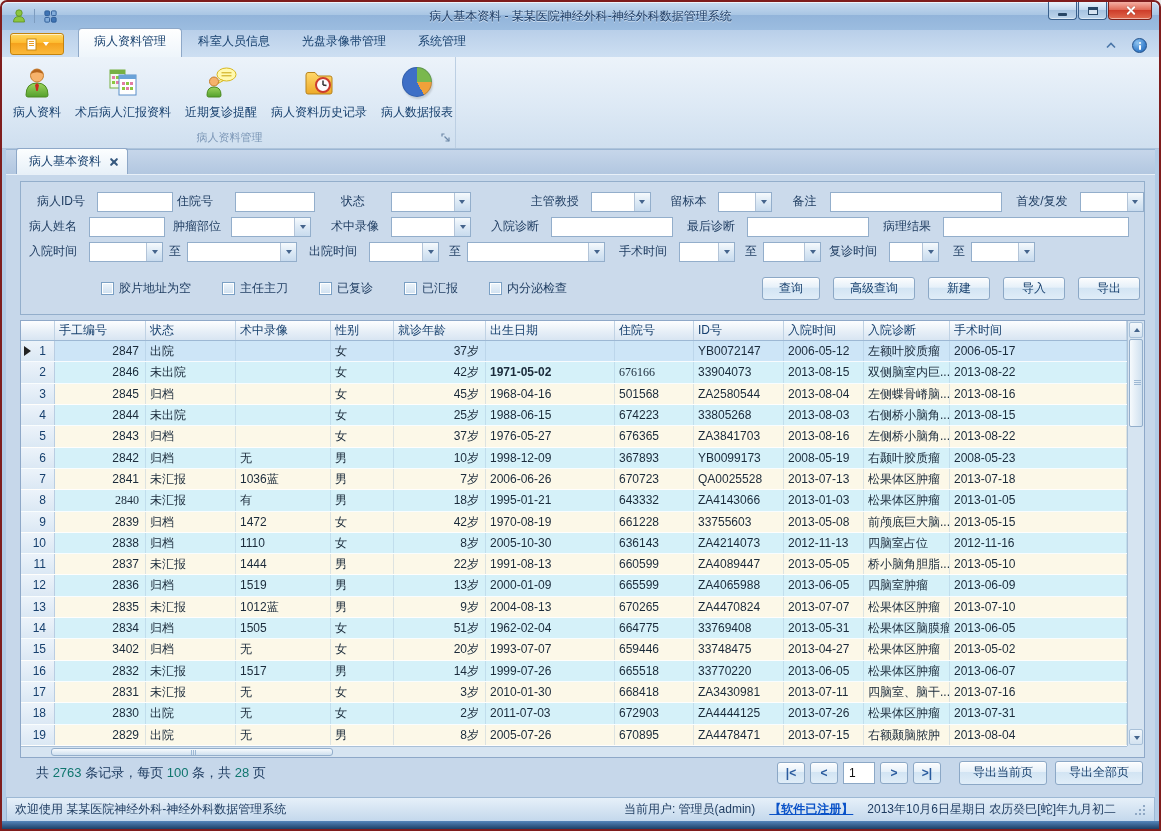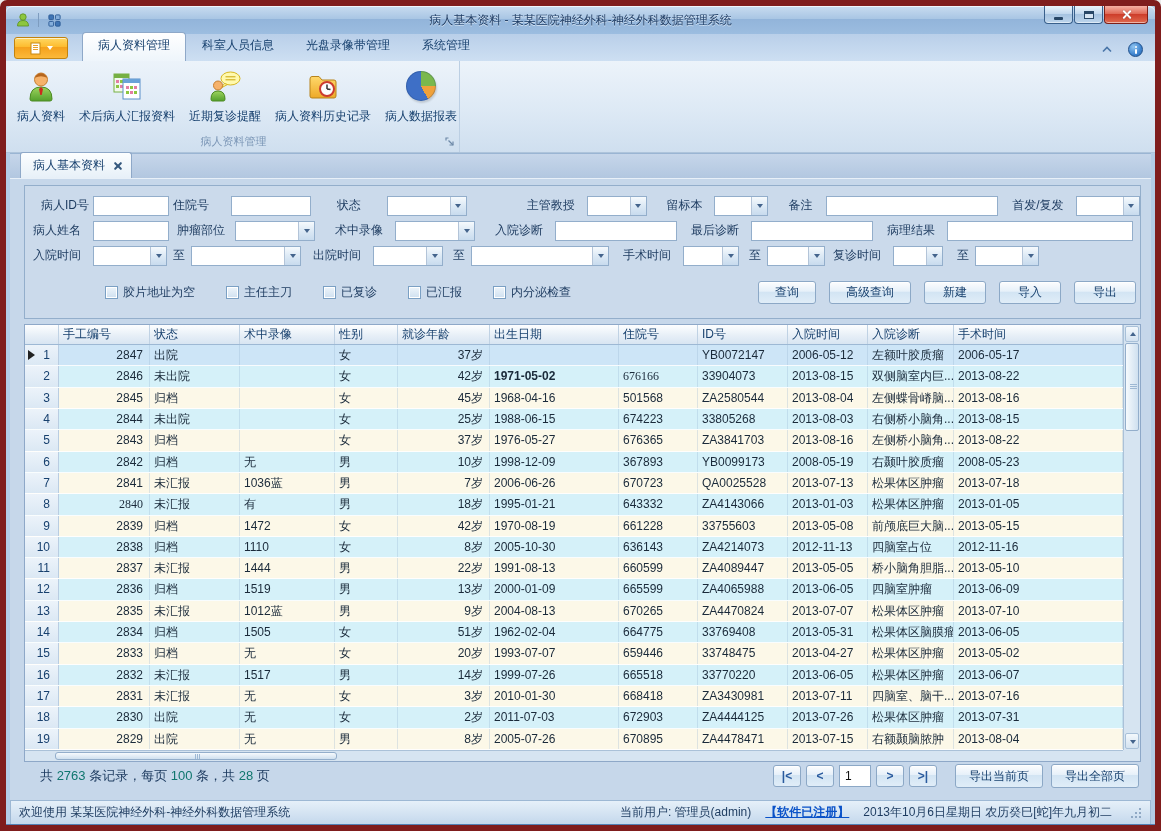--- a/index.html
+++ b/index.html
@@ -3,21 +3,21 @@
 <meta charset="utf-8">
 <style>
 * { margin:0; padding:0; box-sizing:border-box; }
 html,body { width:1161px; height:831px; }
 body {
   font-family:"Liberation Sans","DejaVu Sans",sans-serif;
   font-size:12px; color:#1c3a5f; background:#ececec;
 }
 .window {
   width:1161px; height:831px; display:flex; flex-direction:column;
-  background:#b3cce6; border:6px solid #7f1d1d; border-radius:7px 7px 0 0; overflow:hidden;
+  background:#b3cce6; border:2px solid #7f1d1d; border-radius:7px 7px 0 0; overflow:hidden;
 }
 
 .titlebar {
   height:28px; flex:none; position:relative; display:flex; align-items:center;
   padding:0 8px; border-radius:6px 6px 0 0;
   background:linear-gradient(#c9dcf0,#a9c6e4 45%,#92b4da 46%,#9cbde0);
   box-shadow:inset 0 1px 0 rgba(255,255,255,.7);
 }
 .tb-icons { display:flex; align-items:center; gap:6px; z-index:2; }
 .tb-sep { width:1px; height:14px; background:#7d9cbf; }
@@ -347,21 +347,21 @@
       <span>病人基本资料</span>
       <span class="xsmall"></span>
     </div>
   </div>
 
   <div class="content">
 
     <div class="filterpanel">
       <div id="filter-rows">
           <div class="frow">
-            <span class="flabel" style="width: 56px; margin-left: 0px; text-align: right;">病人ID号</span>
+            <span class="flabel" style="width: 56px; margin-left: 8px;">病人ID号</span>
             <input class="finput" style="width: 76px;">
             <span class="flabel" style="width: 54px; margin-left: 4px;">住院号</span>
             <input class="finput" style="width: 80px;">
             <span class="flabel" style="width: 46px; margin-left: 26px;">状态</span>
             <div class="combo" style="width: 80px;">
               <span class="cfield"></span>
               <span class="cbtn">
                 <span class="tri"></span>
               </span>
             </div>
@@ -712,21 +712,21 @@
             <div class="gcell r" style="width: 92px;">51岁</div>
             <div class="gcell" style="width: 129px;">1962-02-04</div>
             <div class="gcell" style="width: 79px;">664775</div>
             <div class="gcell" style="width: 90px;">33769408</div>
             <div class="gcell" style="width: 80px;">2013-05-31</div>
             <div class="gcell" style="width: 86px;">松果体区脑膜瘤</div>
             <div class="gcell flex1">2013-06-05</div>
           </div>
           <div class="grow cream">
             <div class="gcell ind" style="width: 34px; text-align: right;">15</div>
-            <div class="gcell r" style="width: 91px;">2833</div>
+            <div class="gcell r" style="width: 91px;">3402</div>
             <div class="gcell" style="width: 90px;">归档</div>
             <div class="gcell" style="width: 95px;">无</div>
             <div class="gcell" style="width: 63px;">女</div>
             <div class="gcell r" style="width: 92px;">20岁</div>
             <div class="gcell" style="width: 129px;">1993-07-07</div>
             <div class="gcell" style="width: 79px;">659446</div>
             <div class="gcell" style="width: 90px;">33748475</div>
             <div class="gcell" style="width: 80px;">2013-04-27</div>
             <div class="gcell" style="width: 86px;">松果体区肿瘤</div>
             <div class="gcell flex1">2013-05-02</div>

